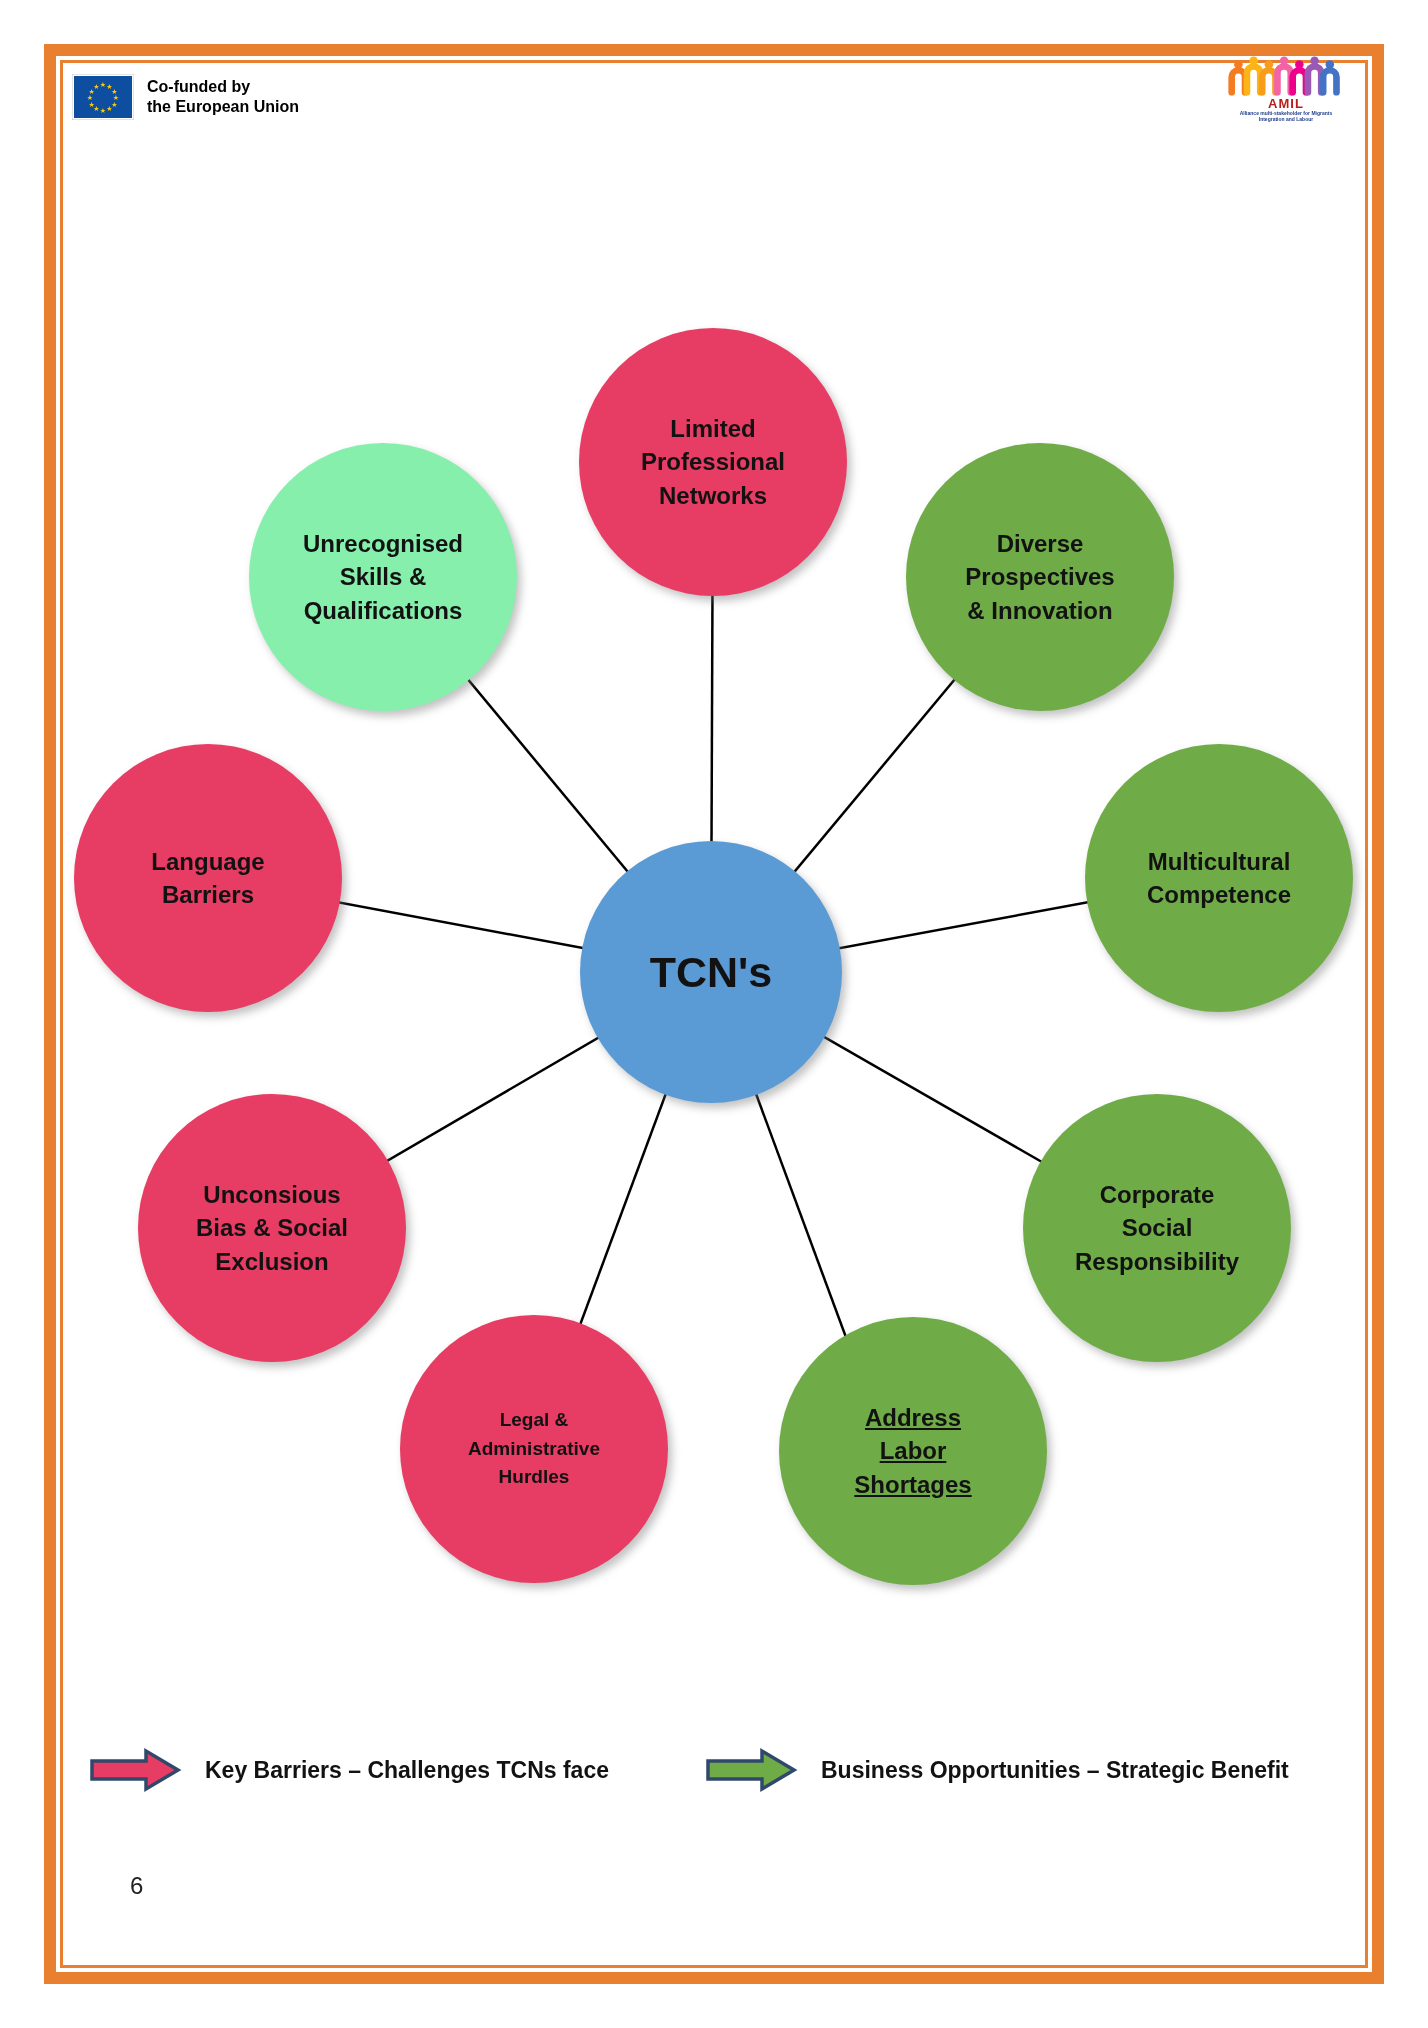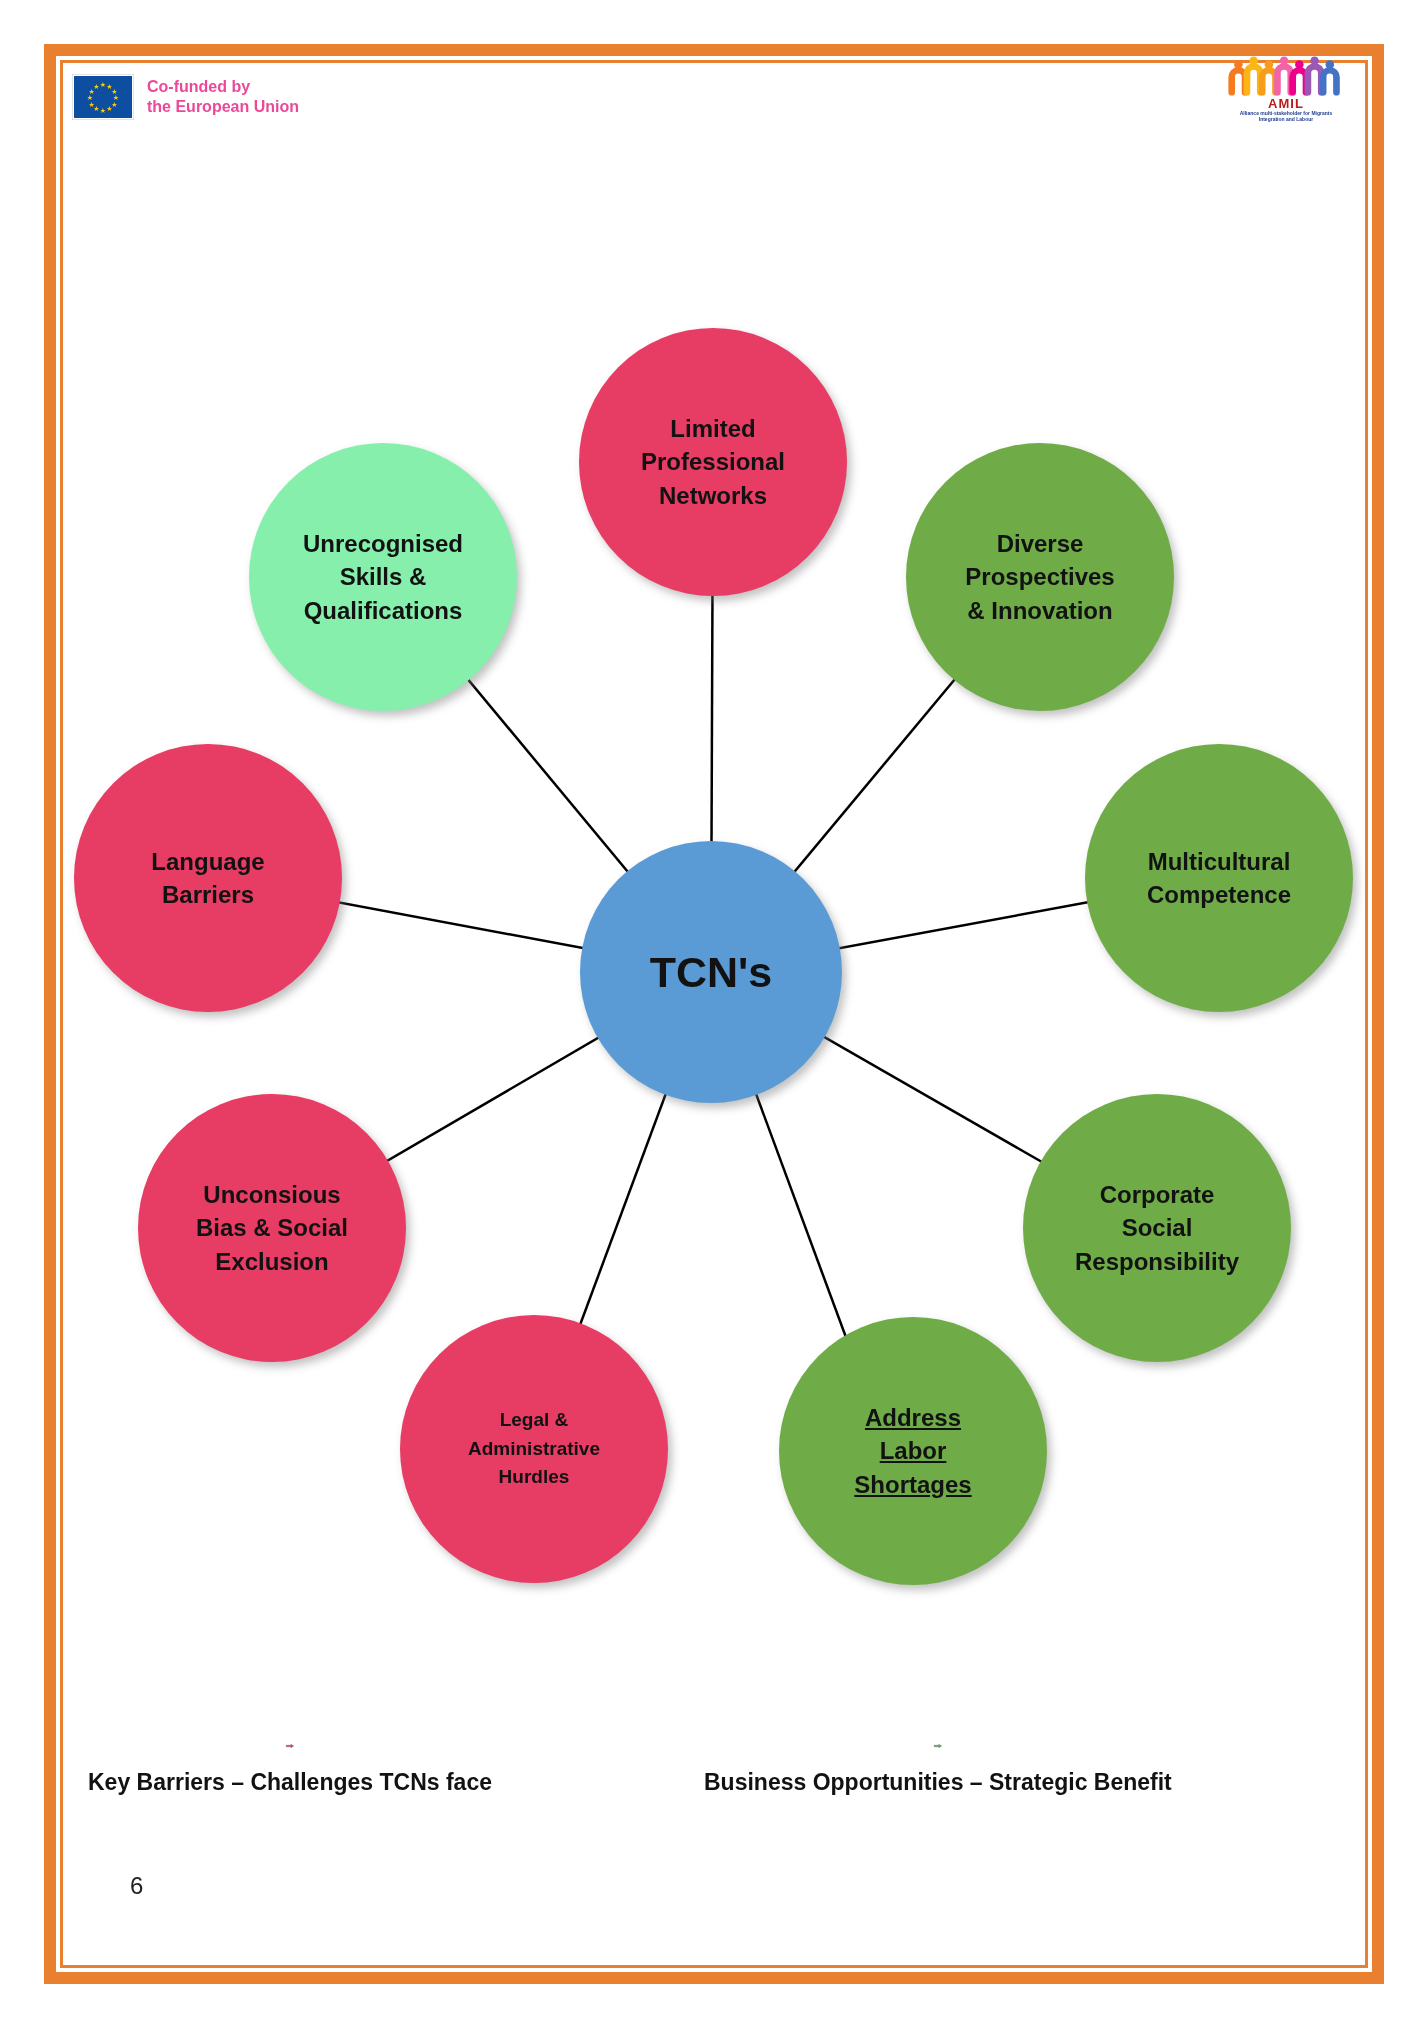--- a/index.html
+++ b/index.html
@@ -7,21 +7,21 @@
     position:relative;width:1428px;height:2028px;background:#ffffff;
     font-family:"Liberation Sans", sans-serif;overflow:hidden;
   }
   
   .frame-outer{position:absolute;inset:44px;border:12px solid #E8802F;pointer-events:none;}
   .frame-inner{position:absolute;inset:60px;border:3px solid #E8802F;pointer-events:none;}
 
   
   .eu-logo{position:absolute;left:72px;top:74px;display:flex;align-items:flex-start;gap:13px;}
   .eu-flag{display:block;}
-  .eu-text{color:#ec4899;font-weight:bold;font-size:16px;line-height:1.22;padding-top:3px;}
+  .eu-text{color:#000000;font-weight:bold;font-size:16px;line-height:1.22;padding-top:3px;}
   .amil-logo{position:absolute;left:1222px;top:56px;width:128px;text-align:center;}
   .amil-name{color:#b91c1c;font-weight:bold;font-size:13px;letter-spacing:1px;line-height:1;margin-top:-3px;}
   .amil-tagline{color:#24408E;font-weight:bold;font-size:5px;line-height:1.25;}
 
   
   .title{position:absolute;left:0;right:0;top:246px;text-align:center;
     font-size:32px;font-weight:bold;color:#161616;letter-spacing:-0.3px;}
 
   
   .lines{position:absolute;left:0;top:0;width:1428px;height:2028px;}
@@ -37,21 +37,21 @@
   .node-2{left:906px;top:443px;}
   .node-3{left:74px; top:744px;}
   .node-4{left:1085px;top:744px;}
   .node-5{left:138px;top:1094px;}
   .node-6{left:1023px;top:1094px;}
   .node-7{left:400px;top:1315px;font-size:19px;line-height:1.5;}
   .node-8{left:779px;top:1317px;text-decoration:underline;}
   .center-node{left:580px;top:841px;}
 
   
-  .legend-item{position:absolute;display:flex;align-items:center;gap:21px;height:52px;top:1744px;flex-direction:column;}
+  .legend-item{position:absolute;display:flex;align-items:center;gap:21px;height:52px;top:1744px;}
   .legend-item.left{left:88px;}
   .legend-item.right{left:704px;}
   .legend-label{font-size:23px;font-weight:bold;color:#121212;white-space:nowrap;}
 
   .page-number{position:absolute;left:130px;top:1872px;font-size:24px;color:#222;}
 </style>
 </head>
 <body>
 
 <div class="page">

